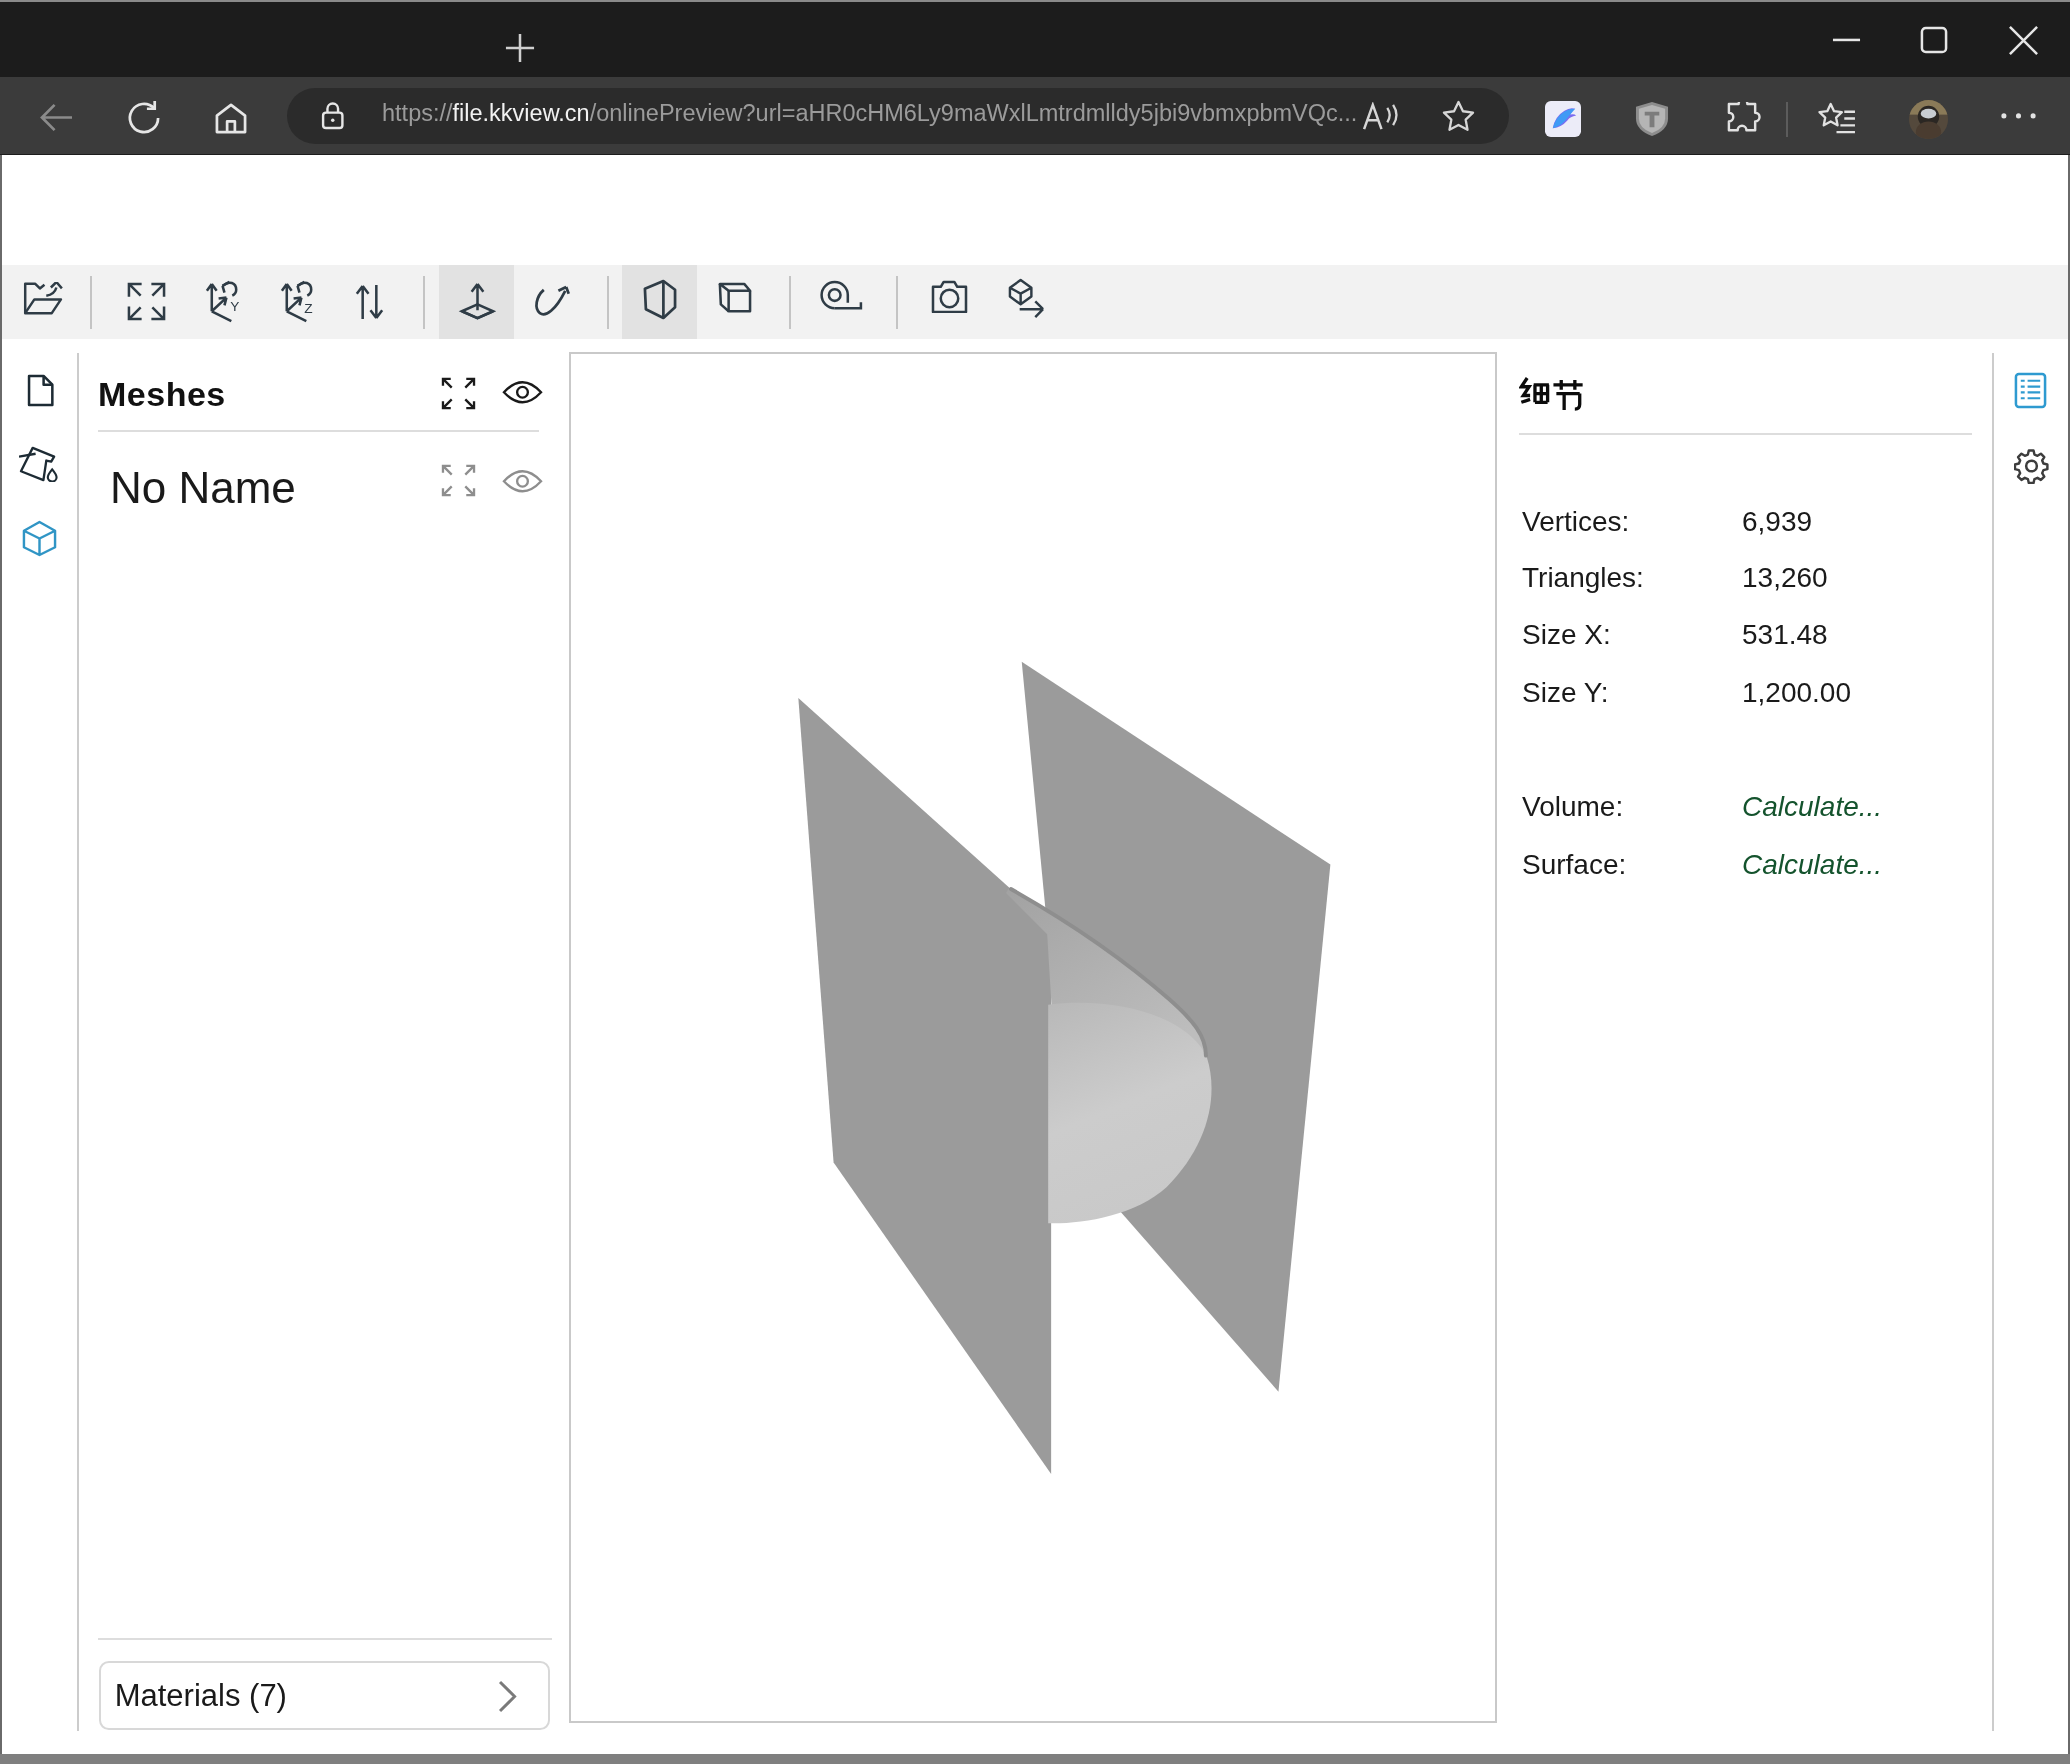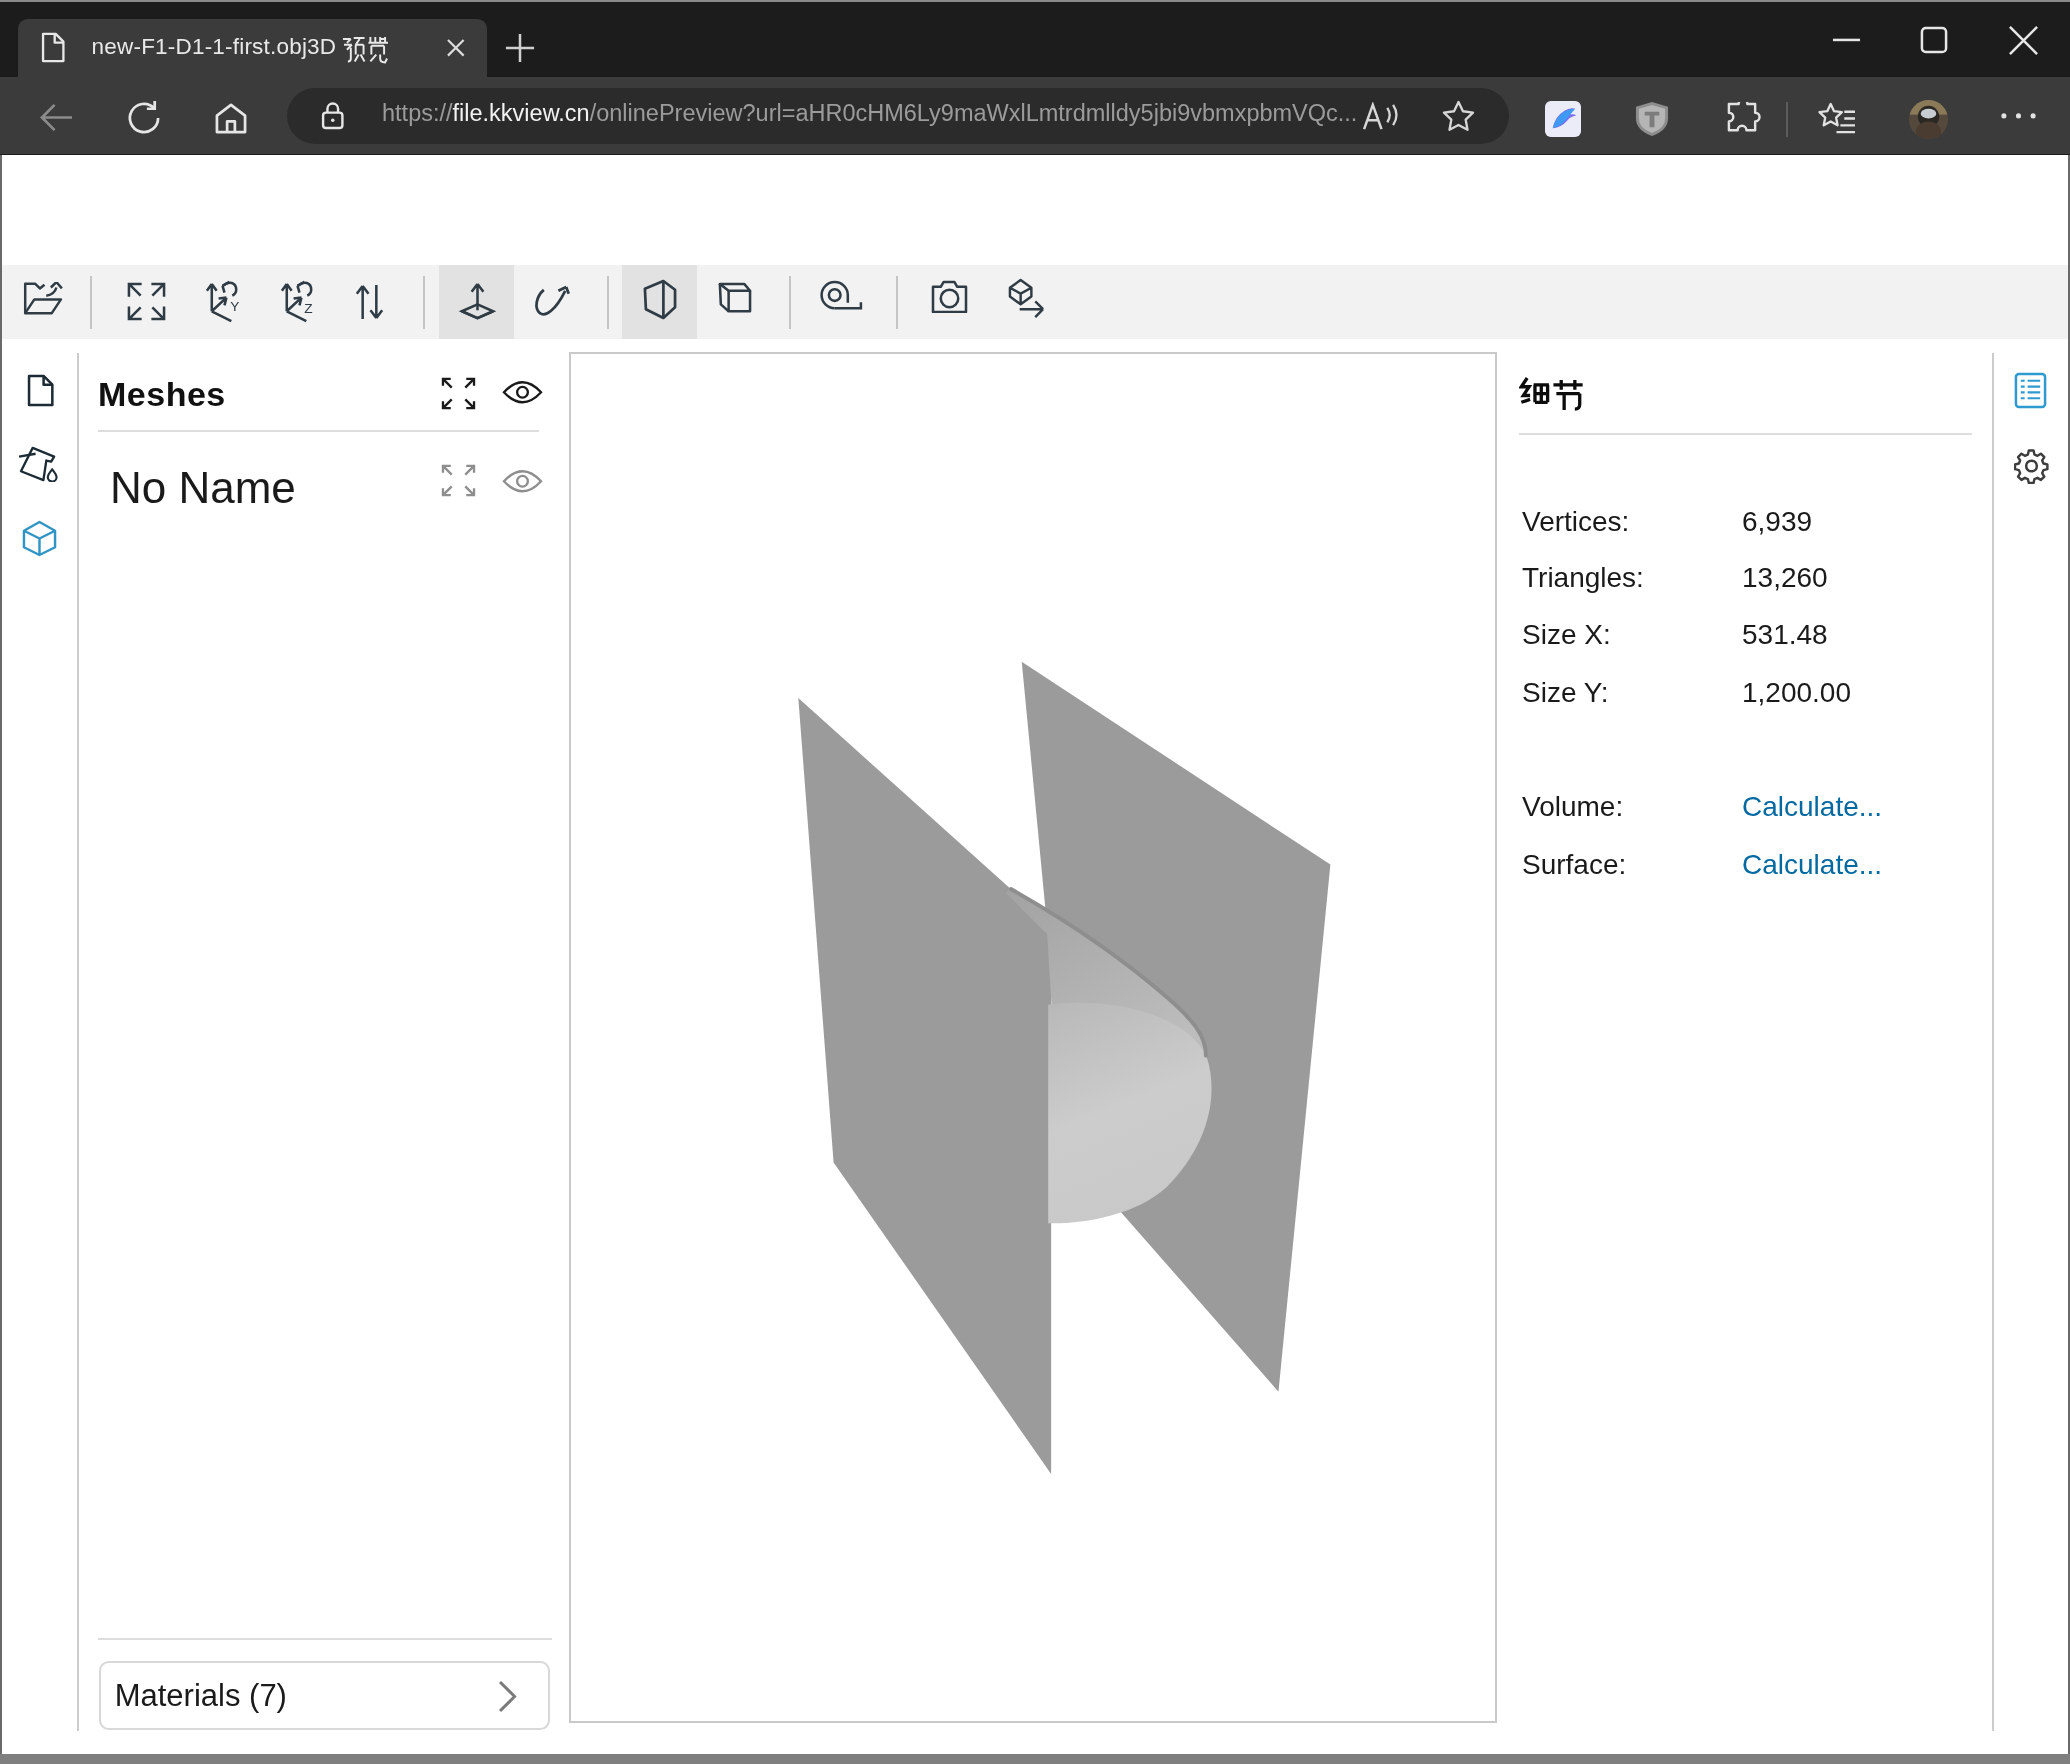--- a/index.html
+++ b/index.html
@@ -30,53 +30,30 @@
   #noname{position:absolute;left:110px;top:308px;font-size:33px;color:#1a1a1a;}
   #mat-sep{position:absolute;left:98px;top:1483px;width:454px;height:2px;background:#ddd;}
   #matbtn{position:absolute;left:99px;top:1506px;width:451px;height:69px;border:2px solid #d8d8d8;border-radius:9.8px;box-sizing:border-box;}
   #matbtn span{position:absolute;left:13.7px;top:14.7px;font-size:31px;color:#1a1a1a;}
   
   #vp{position:absolute;left:569px;top:197px;width:928px;height:1371px;border:2px solid #c9c9c9;box-sizing:border-box;background:#fff;}
   
   #det-sep{position:absolute;left:1519px;top:278px;width:453px;height:2px;background:#ddd;}
   .drow{position:absolute;left:1522px;width:470px;height:39px;font-size:28px;color:#1a1a1a;margin-top:36px;}
   .drow .val{position:absolute;left:220px;top:0;}
-  .blue{color:#0369a1;}
+  .blue{color:#14532d;font-style:italic;}
   #rrail-sep{position:absolute;left:1992px;top:198px;width:2px;height:1378px;background:#ccc;}
   #bottomstrip{position:absolute;left:0;top:1754px;width:2070px;height:9.8px;background:#7f7f7f;}
   #ledge{position:absolute;left:0;top:155px;width:2px;height:1609px;background:#6a6a6a;}
   #redge{position:absolute;left:2068px;top:155px;width:2px;height:1609px;background:#6a6a6a;}
 </style>
 </head>
 <body>
 <div id="chrome">
   <div class="topline"></div>
-  <div id="tab">
-    <span class="tabtitle" style="left:74px;font-size:22.5px;">new-F1-D1-1-first.obj3D</span>
-
-    <svg class="abs" style="left:22.5px;top:13.7px;" width="25.5" height="31" viewBox="0 0 26 32">
-      <path d="M3 2 h13 l8 8 v20 h-21 z" fill="none" stroke="#e8e8e8" stroke-width="2.4" stroke-linejoin="round"></path>
-      <path d="M15 2 v9 h9" fill="none" stroke="#e8e8e8" stroke-width="2.4" stroke-linejoin="round"></path>
-    </svg>
-
-    <svg class="abs" style="left:324px;top:17.6px;" width="47" height="27.4" viewBox="0 0 48 28">
-      <g stroke="#e9e9e9" stroke-width="2" fill="none">
-        <path d="M1 3 h8 M9 3 l-4 4 M2 9 h8 M10 9 l-5 5 M9 12 v11 q0 3 -3 3"></path>
-        <path d="M12 2 h11 M18 3 l-4 6 M14 9 h8 M22 9 v10 M14 9 v10 M17 19 l-4 7 M19 19 l4 7"></path>
-        <g transform="translate(25,0)">
-          <path d="M2 7 h20 M4 1 v6 M9 1 v6 M14 1 v5 M14 3 h5 M19 1 v5"></path>
-          <path d="M5 10 h13 M5 10 v9 M18 10 v9 M10 19 l-6 7 M14 19 v4 q0 4 5 4 l2 -4"></path>
-        </g>
-      </g>
-    </svg>
-
-    <svg class="abs" style="left:428px;top:19.6px;" width="19.6" height="19.6" viewBox="0 0 20 20">
-      <path d="M2 2 L18 18 M18 2 L2 18" stroke="#dcdcdc" stroke-width="2.2"></path>
-    </svg>
-  </div>
 
   <svg class="abs" style="left:504px;top:32px;" width="32" height="32" viewBox="0 0 33 33">
     <path d="M16.5 2 v29 M2 16.5 h29" stroke="#cfcfcf" stroke-width="2.6"></path>
   </svg>
 
   <svg class="abs" style="left:1832px;top:37px;" width="29" height="5.9" viewBox="0 0 30 6">
     <path d="M1 3 h28" stroke="#e6e6e6" stroke-width="2.6"></path>
   </svg>
   <svg class="abs" style="left:1920px;top:25.5px;" width="28" height="28" viewBox="0 0 29 29">
     <rect x="2" y="2" width="25" height="25" rx="4" fill="none" stroke="#e6e6e6" stroke-width="2.6"></rect>

